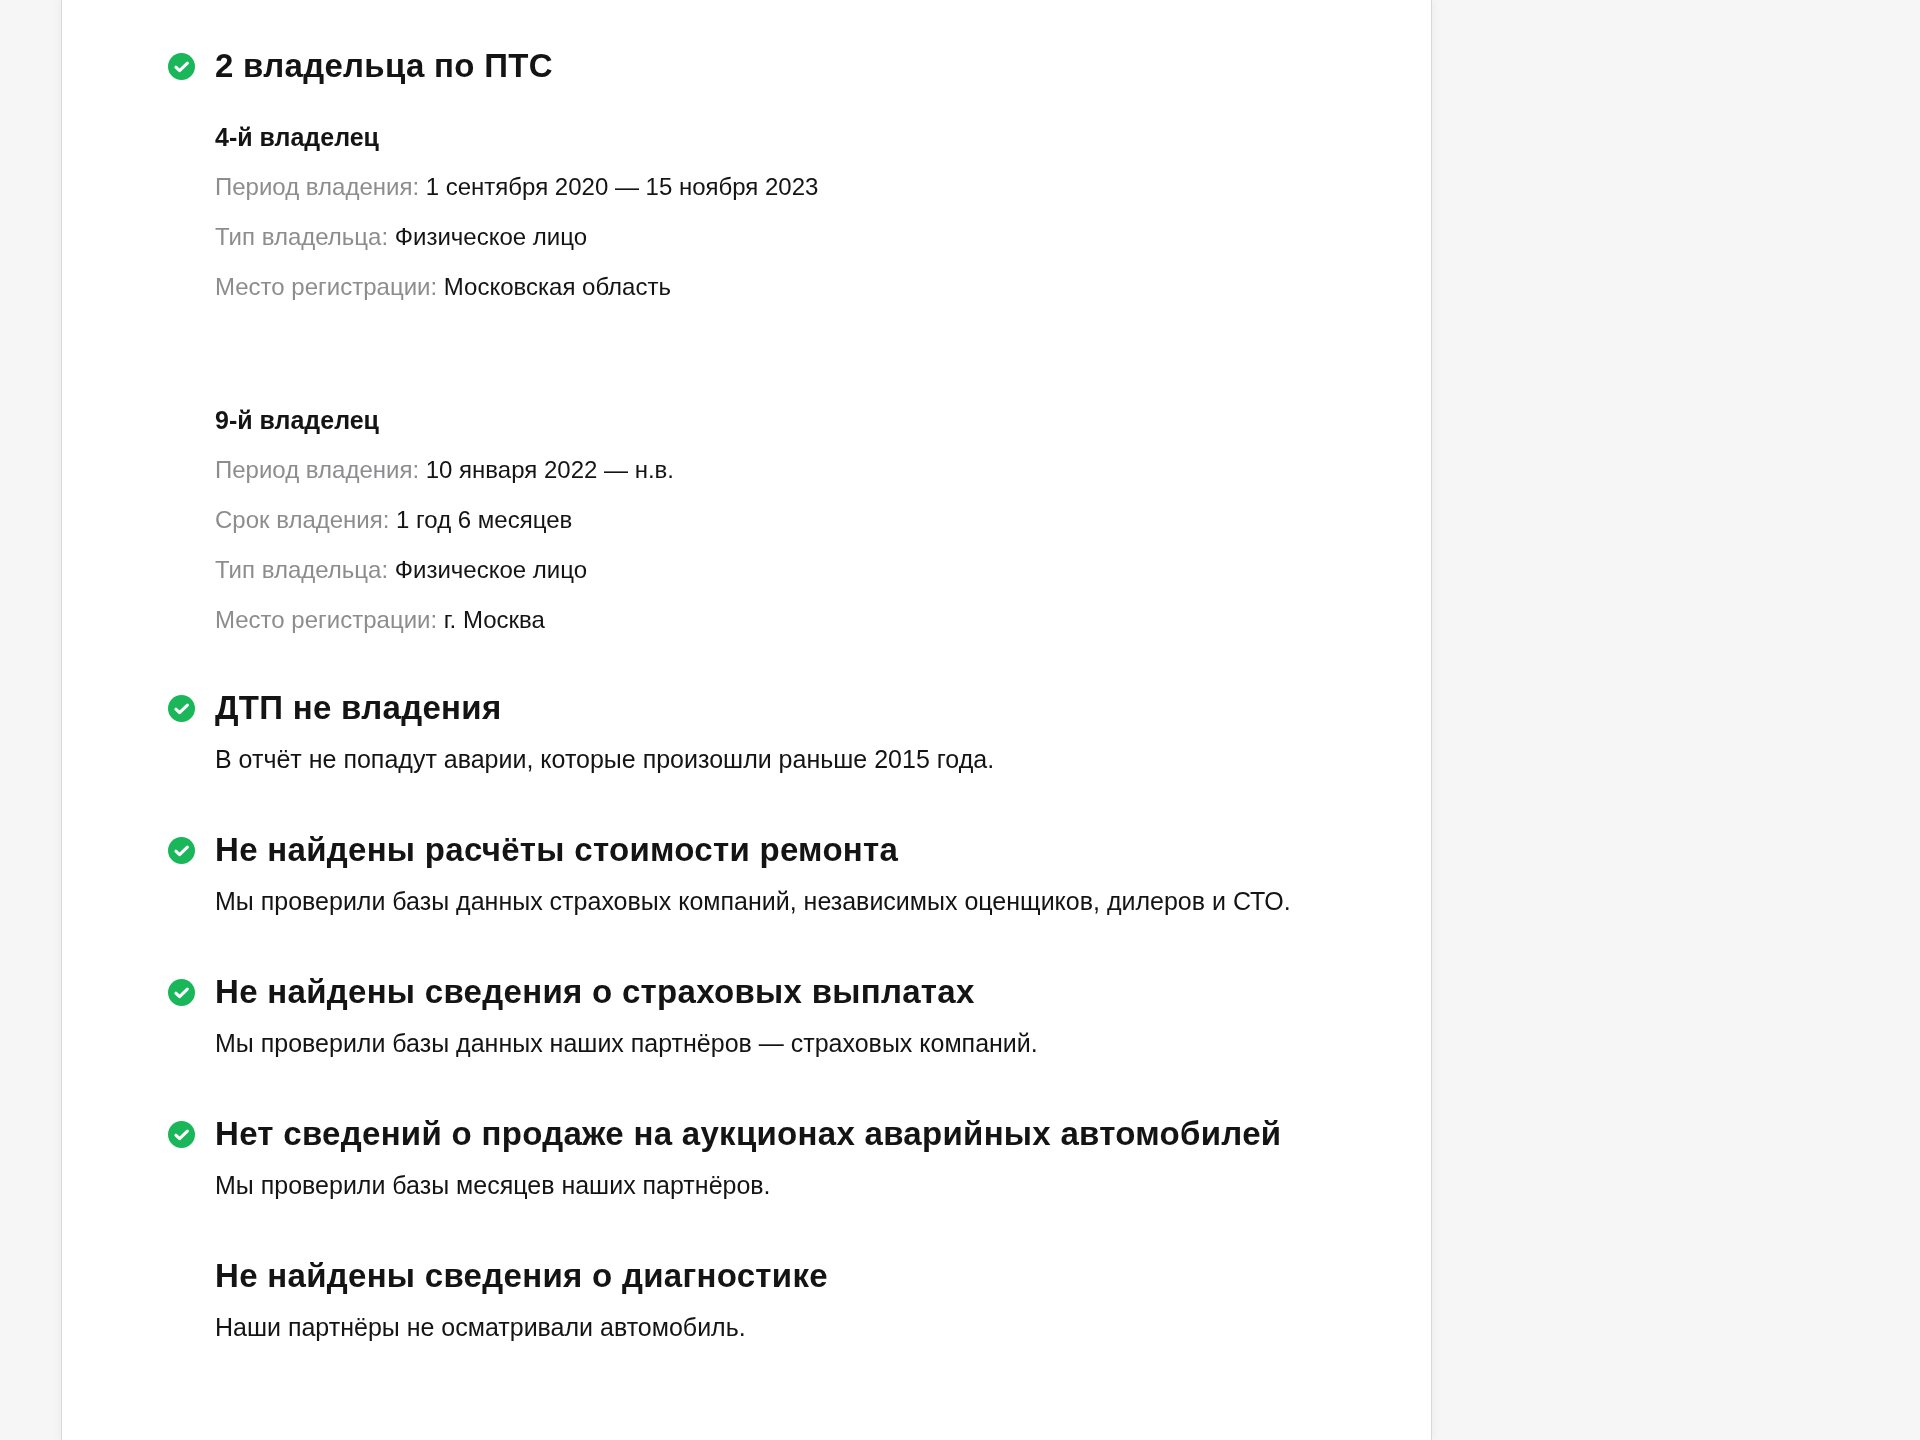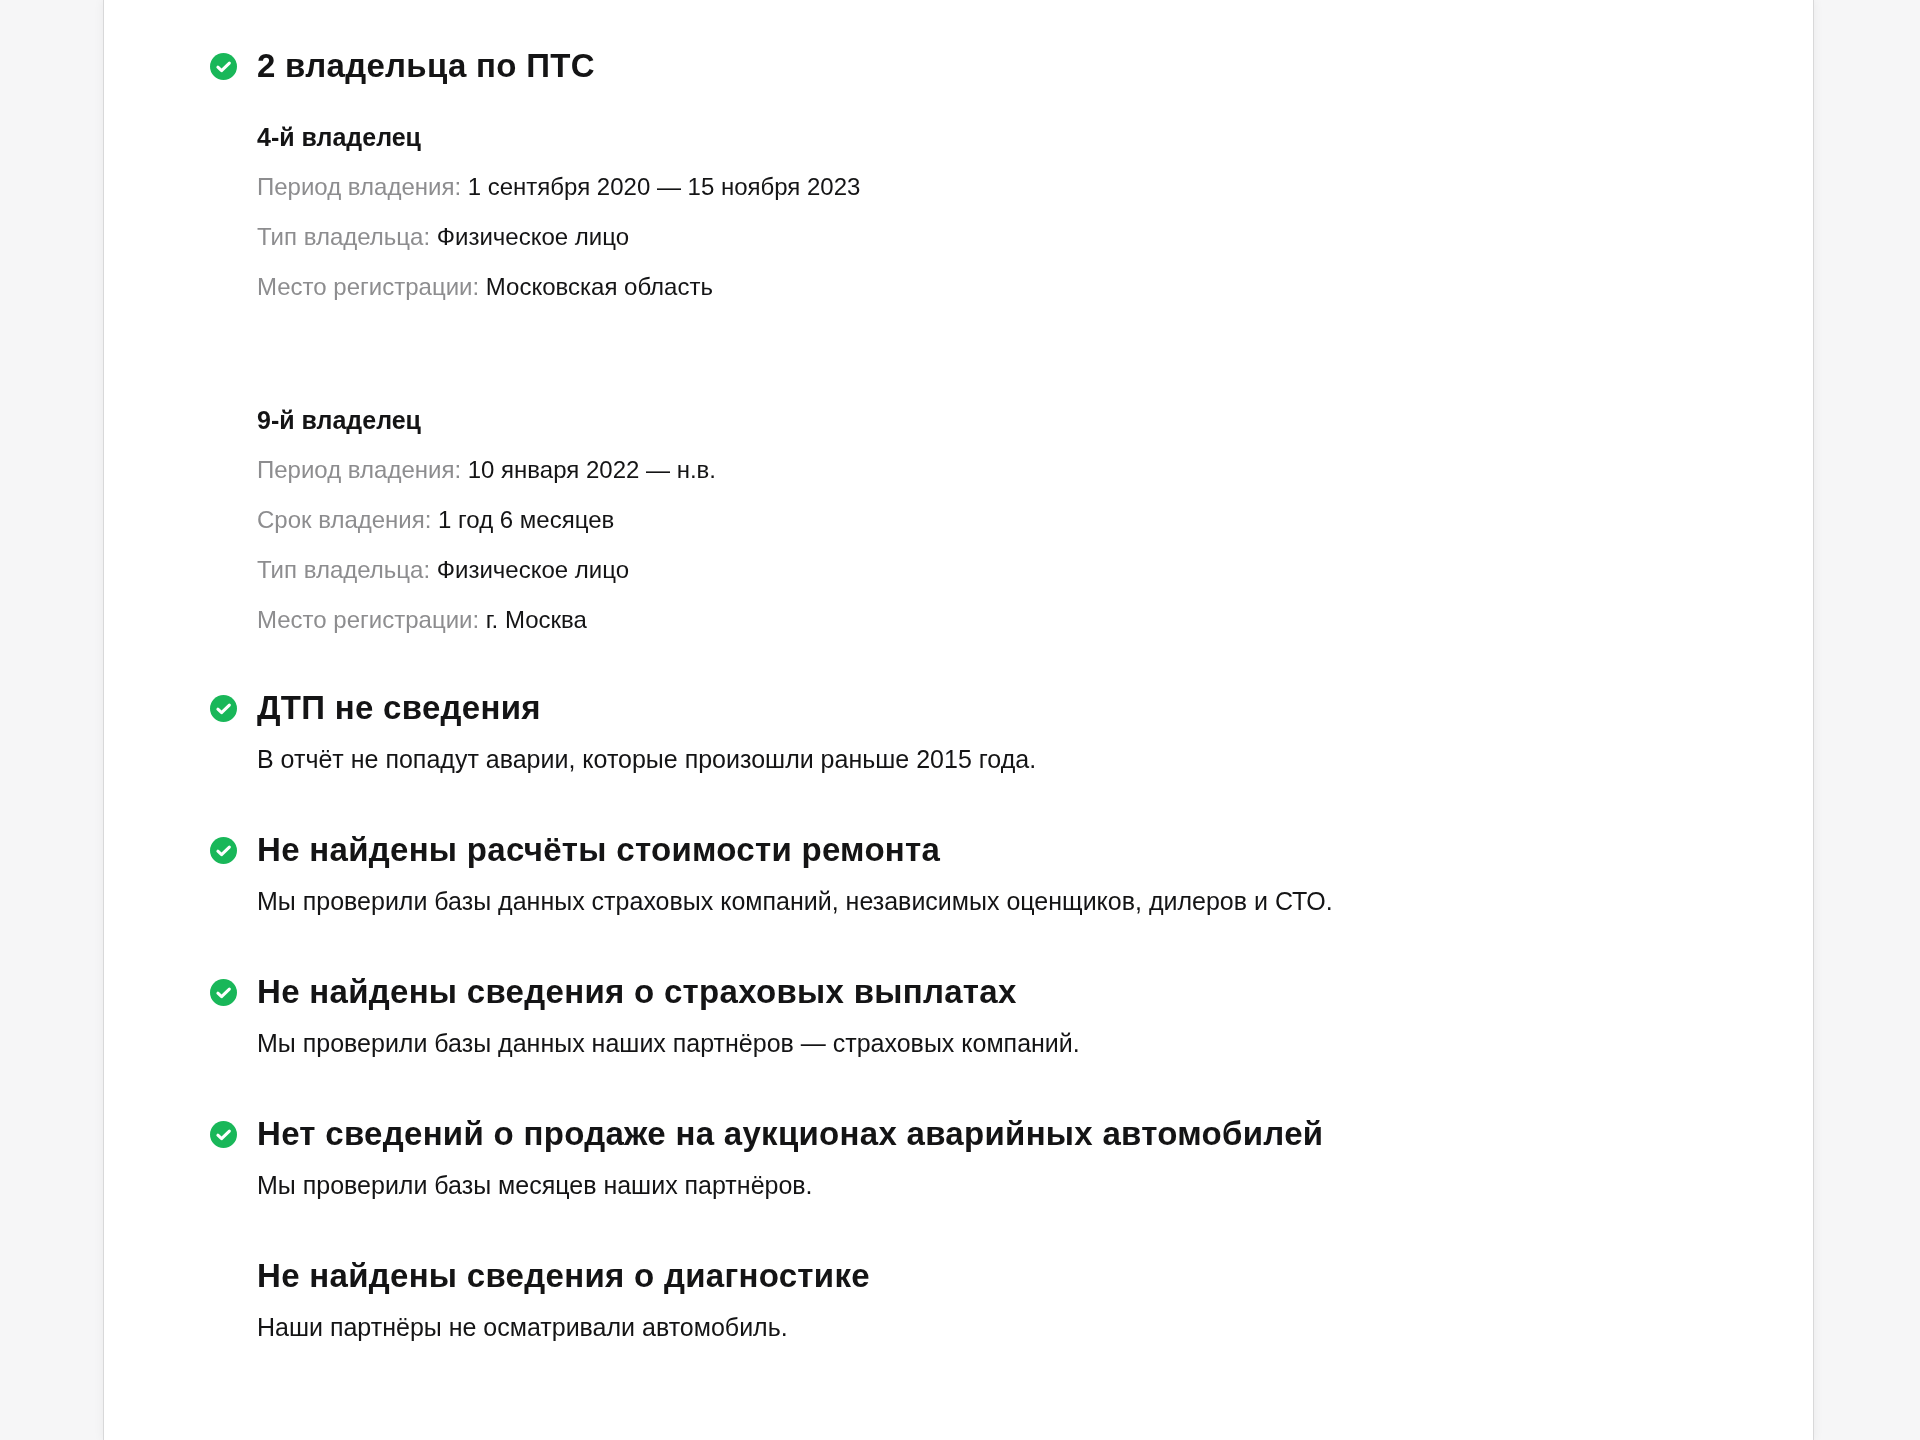--- a/index.html
+++ b/index.html
@@ -12,22 +12,22 @@
   *{box-sizing:border-box;}
   html,body{margin:0;padding:0;}
   body{
     width:1920px;height:1440px;overflow:hidden;
     background:var(--page-bg);
     font-family:"Liberation Sans","DejaVu Sans",sans-serif;
     color:var(--text);
     -webkit-font-smoothing:antialiased;
   }
   .report-card{
-    margin-left:103px;
-    width:1711px;
+    margin-left:61px;
+    width:1371px;
     height:1440px;
     background:#ffffff;
     border-left:1px solid var(--border);
     border-right:1px solid var(--border);
     box-shadow:0 0 10px rgba(0,0,0,0.06);
   }
   .content{
     padding:45px 40px 40px 106px;
   }
   section{display:block;}
@@ -136,21 +136,21 @@
     </section>
 
     <section class="check-section first-check">
       <div class="sec-head">
         <span class="check-icon">
           <svg viewBox="0 0 24 24" aria-hidden="true">
             <circle cx="12" cy="12" r="12" fill="currentColor"></circle>
             <path d="M7 12.6l3.3 3.1L17.2 9" fill="none" stroke="#ffffff" stroke-width="2.7" stroke-linecap="round" stroke-linejoin="round"></path>
           </svg>
         </span>
-        <h2 class="sec-title">ДТП не сведения</h2>
+        <h2 class="sec-title">ДТП не владения</h2>
       </div>
       <p class="desc">В отчёт не попадут аварии, которые произошли раньше 2015 года.</p>
     </section>
 
     <section class="check-section">
       <div class="sec-head">
         <span class="check-icon">
           <svg viewBox="0 0 24 24" aria-hidden="true">
             <circle cx="12" cy="12" r="12" fill="currentColor"></circle>
             <path d="M7 12.6l3.3 3.1L17.2 9" fill="none" stroke="#ffffff" stroke-width="2.7" stroke-linecap="round" stroke-linejoin="round"></path>

